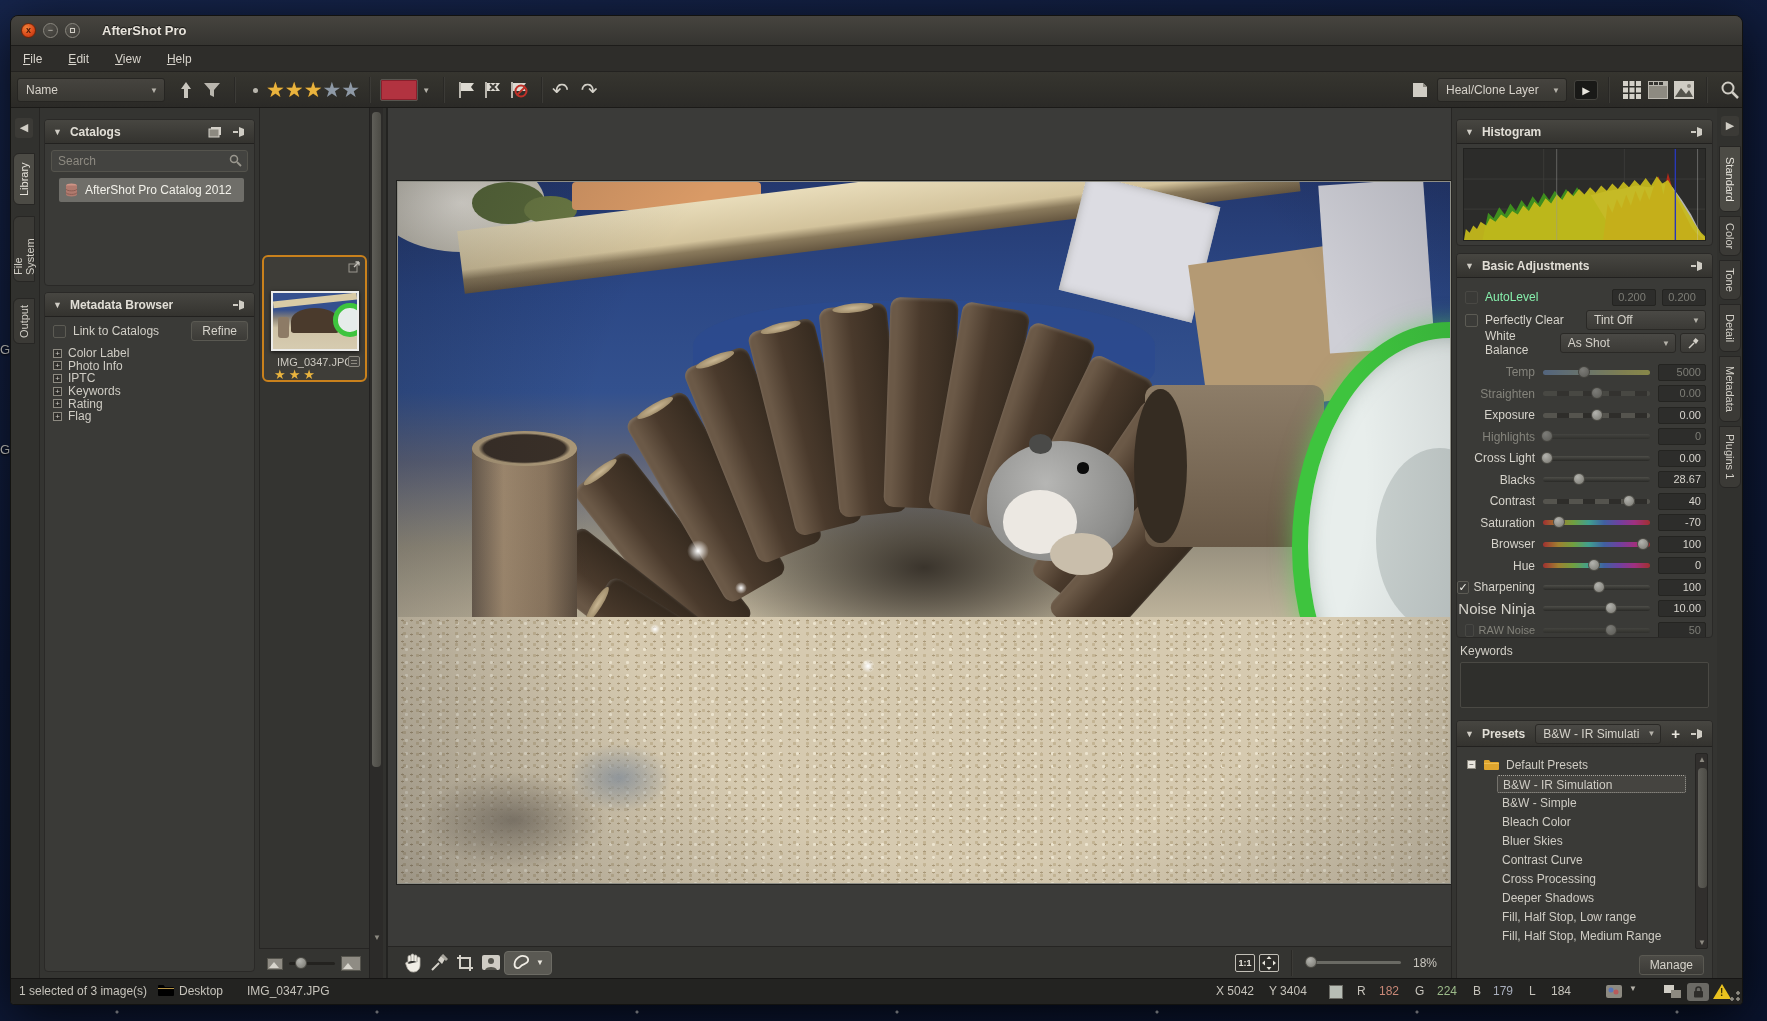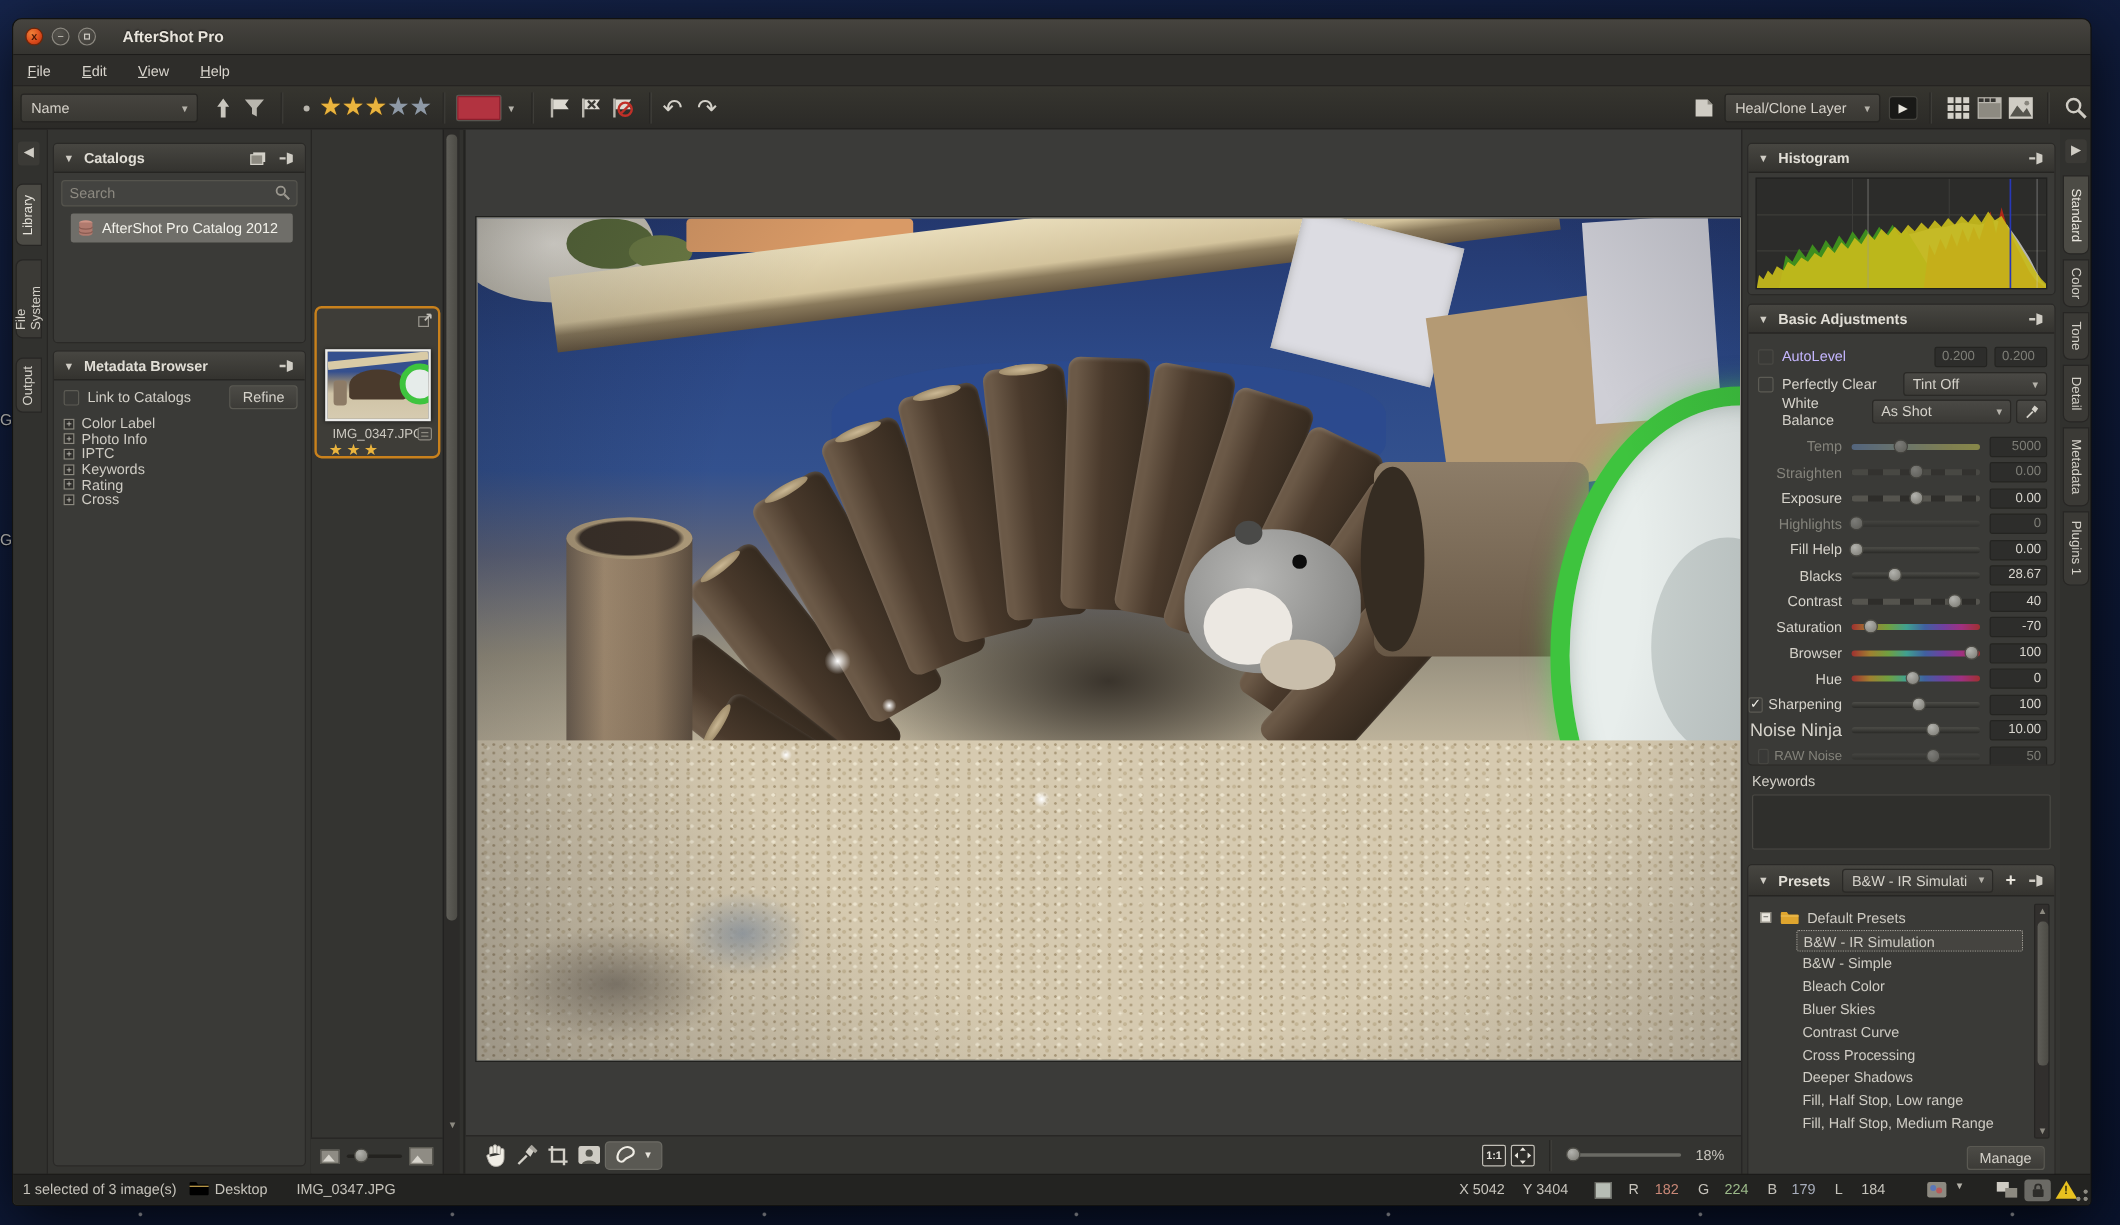--- a/index.html
+++ b/index.html
@@ -363,21 +363,21 @@
           <div class="tree-row">
               <span class="texp">+</span>
               <span>Keywords</span>
             </div>
           <div class="tree-row">
               <span class="texp">+</span>
               <span>Rating</span>
             </div>
           <div class="tree-row">
               <span class="texp">+</span>
-              <span>Cross</span>
+              <span>Flag</span>
             </div>
         </div>
       </div>
     </div>
 
     <div class="filmstrip">
 
 
       <div class="fcell sel" style="top:147px;height:127px">
         <span class="detach" style="right:4px;top:4px">
@@ -558,21 +558,21 @@
               <span class="pin">
                 <svg class="ic" width="14" height="12" viewBox="0 0 14 12">
                   <path d="M1 6 H6" stroke="#cfccc4" stroke-width="2"></path>
                   <path d="M7 1 V11 L12 9 V3 Z" fill="#cfccc4"></path>
                 </svg>
               </span>
             </span>
         </div>
         <div class="adj-row" style="top:33px">
           <span class="cb dim"></span>
-          <span style="font-size:12px;color:#c4b5fd;margin-left:7px">AutoLevel</span>
+          <span style="font-size:12px;color:#86efac;margin-left:7px">AutoLevel</span>
           <span style="margin-left:auto;display:flex;gap:6px">
             <span class="adj-value dim" style="width:44px;text-align:center">0.200</span>
             <span class="adj-value dim" style="width:44px;text-align:center">0.200</span>
           </span>
         </div>
         <div class="adj-row" style="top:56px">
           <span class="cb"></span>
           <span style="font-size:12px;margin-left:7px">Perfectly Clear</span>
           <span class="dd2" style="margin-left:auto;width:120px">
             <span>Tint Off</span>
@@ -615,21 +615,21 @@
           <span class="adj-value">0.00</span>
         </div>
         <div class="adj-row" style="top:172.5px">
           <span class="adj-label dim">Highlights</span>
           <span class="slider dimt">
               <span class="knob" style="left:4%"></span>
             </span>
           <span class="adj-value dim">0</span>
         </div>
         <div class="adj-row" style="top:194px">
-          <span class="adj-label">Fill Help</span>
+          <span class="adj-label">Cross Light</span>
           <span class="slider">
               <span class="knob" style="left:4%"></span>
             </span>
           <span class="adj-value">0.00</span>
         </div>
         <div class="adj-row" style="top:215.5px">
           <span class="adj-label">Blacks</span>
           <span class="slider">
               <span class="knob" style="left:34%"></span>
             </span>

